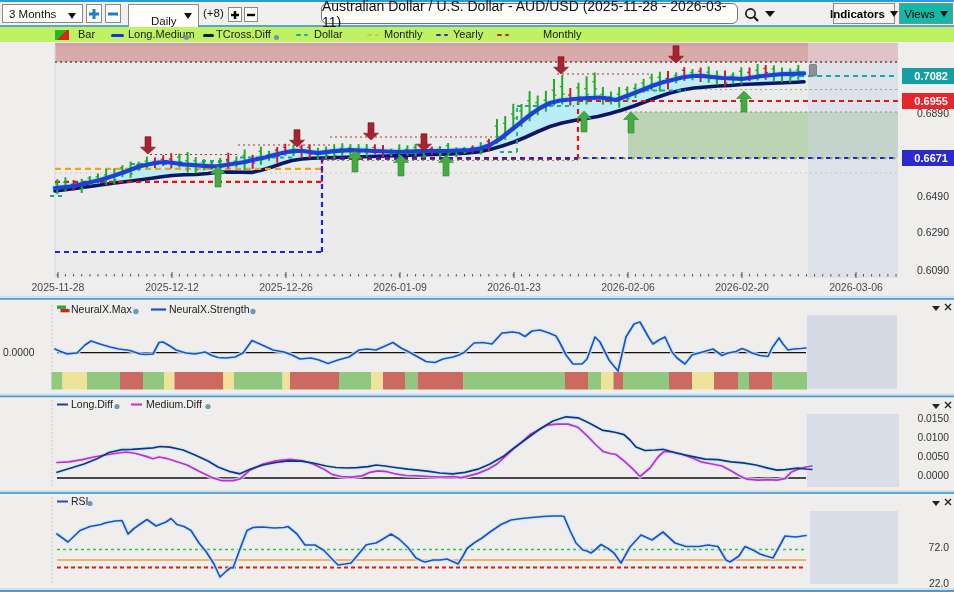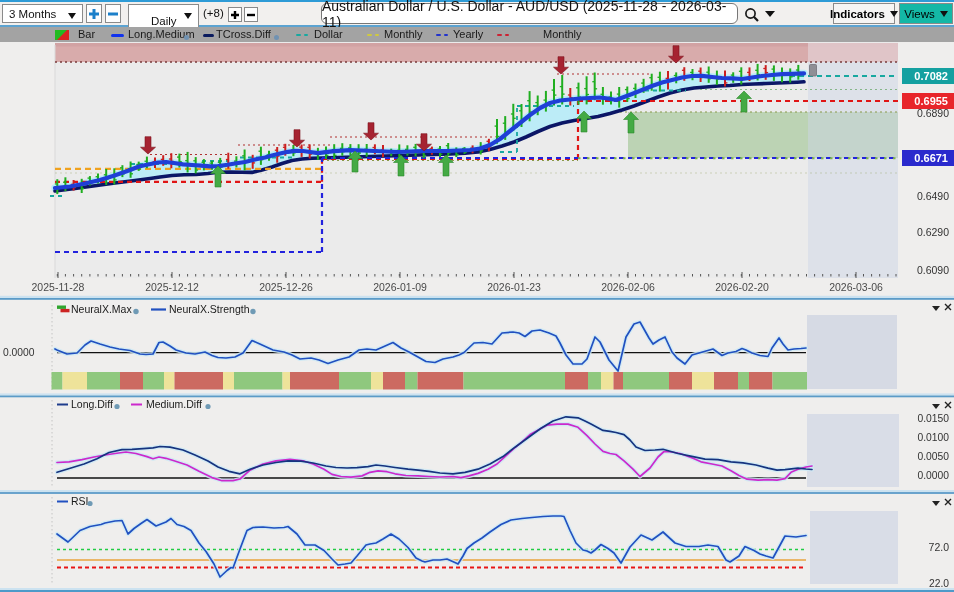--- a/index.html
+++ b/index.html
@@ -1,19 +1,19 @@
 <!DOCTYPE html>
 <html><head><meta charset="utf-8"><style>
 *{margin:0;padding:0;box-sizing:border-box}
 body{width:954px;height:592px;position:relative;overflow:hidden;background:#efeeed;font-family:"Liberation Sans",sans-serif}
 .tb{position:absolute;left:0;top:0;width:954px;height:27px;background:#f2f0ee;border-top:2px solid #2e9bd6;border-bottom:2px solid #5ca3d1}
 .box{position:absolute;background:#fff;border:1px solid #8a8a8a;font-size:11.5px;color:#111;display:flex;align-items:center}
 .car{width:0;height:0;border-left:4.5px solid transparent;border-right:4.5px solid transparent;border-top:6px solid #111;position:absolute;right:6px;top:7px}
 .btn{position:absolute;background:#fdfdfd;border:1px solid #8a8a8a;display:flex;align-items:center;justify-content:center;font-weight:bold}
-.lg{position:absolute;left:0;top:27px;width:954px;height:15px;background:#a3a3a3}
+.lg{position:absolute;left:0;top:27px;width:954px;height:15px;background:#bef264}
 .li{position:absolute;font-size:11px;color:#1a1a1a;top:1px}
 .dash{position:absolute;top:6.5px;height:3px;border-radius:2px}
 .dot{position:absolute;width:5px;height:5px;border-radius:50%;background:#7092b2;top:8px}
 .dd{position:absolute;top:7px;height:2.4px;width:4.5px;border-radius:1px}
 </style></head><body>
 <div class="tb">
  <div class="box" style="left:2px;top:2px;width:81px;height:19px;padding-left:6px">3 Months<span class="car" style="top:8px"></span></div>
  <div class="btn" style="left:86px;top:2px;width:16px;height:19px">
       <svg width="12" height="12">
         <path d="M6 1 V11 M1 6 H11" stroke="#1b7fc9" stroke-width="3"></path>

